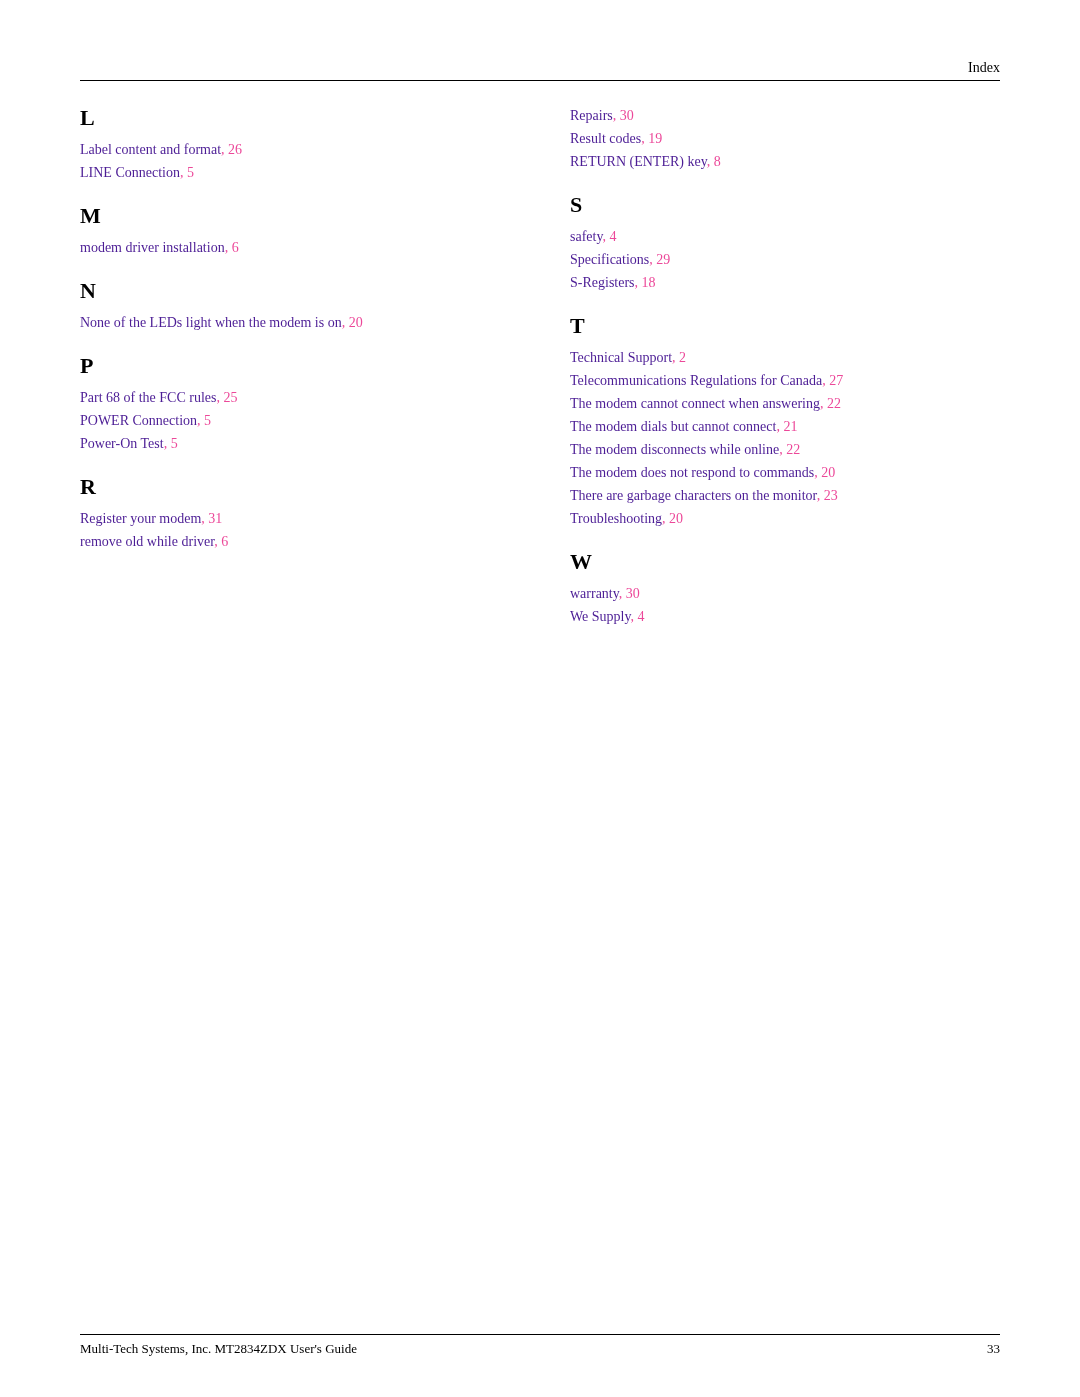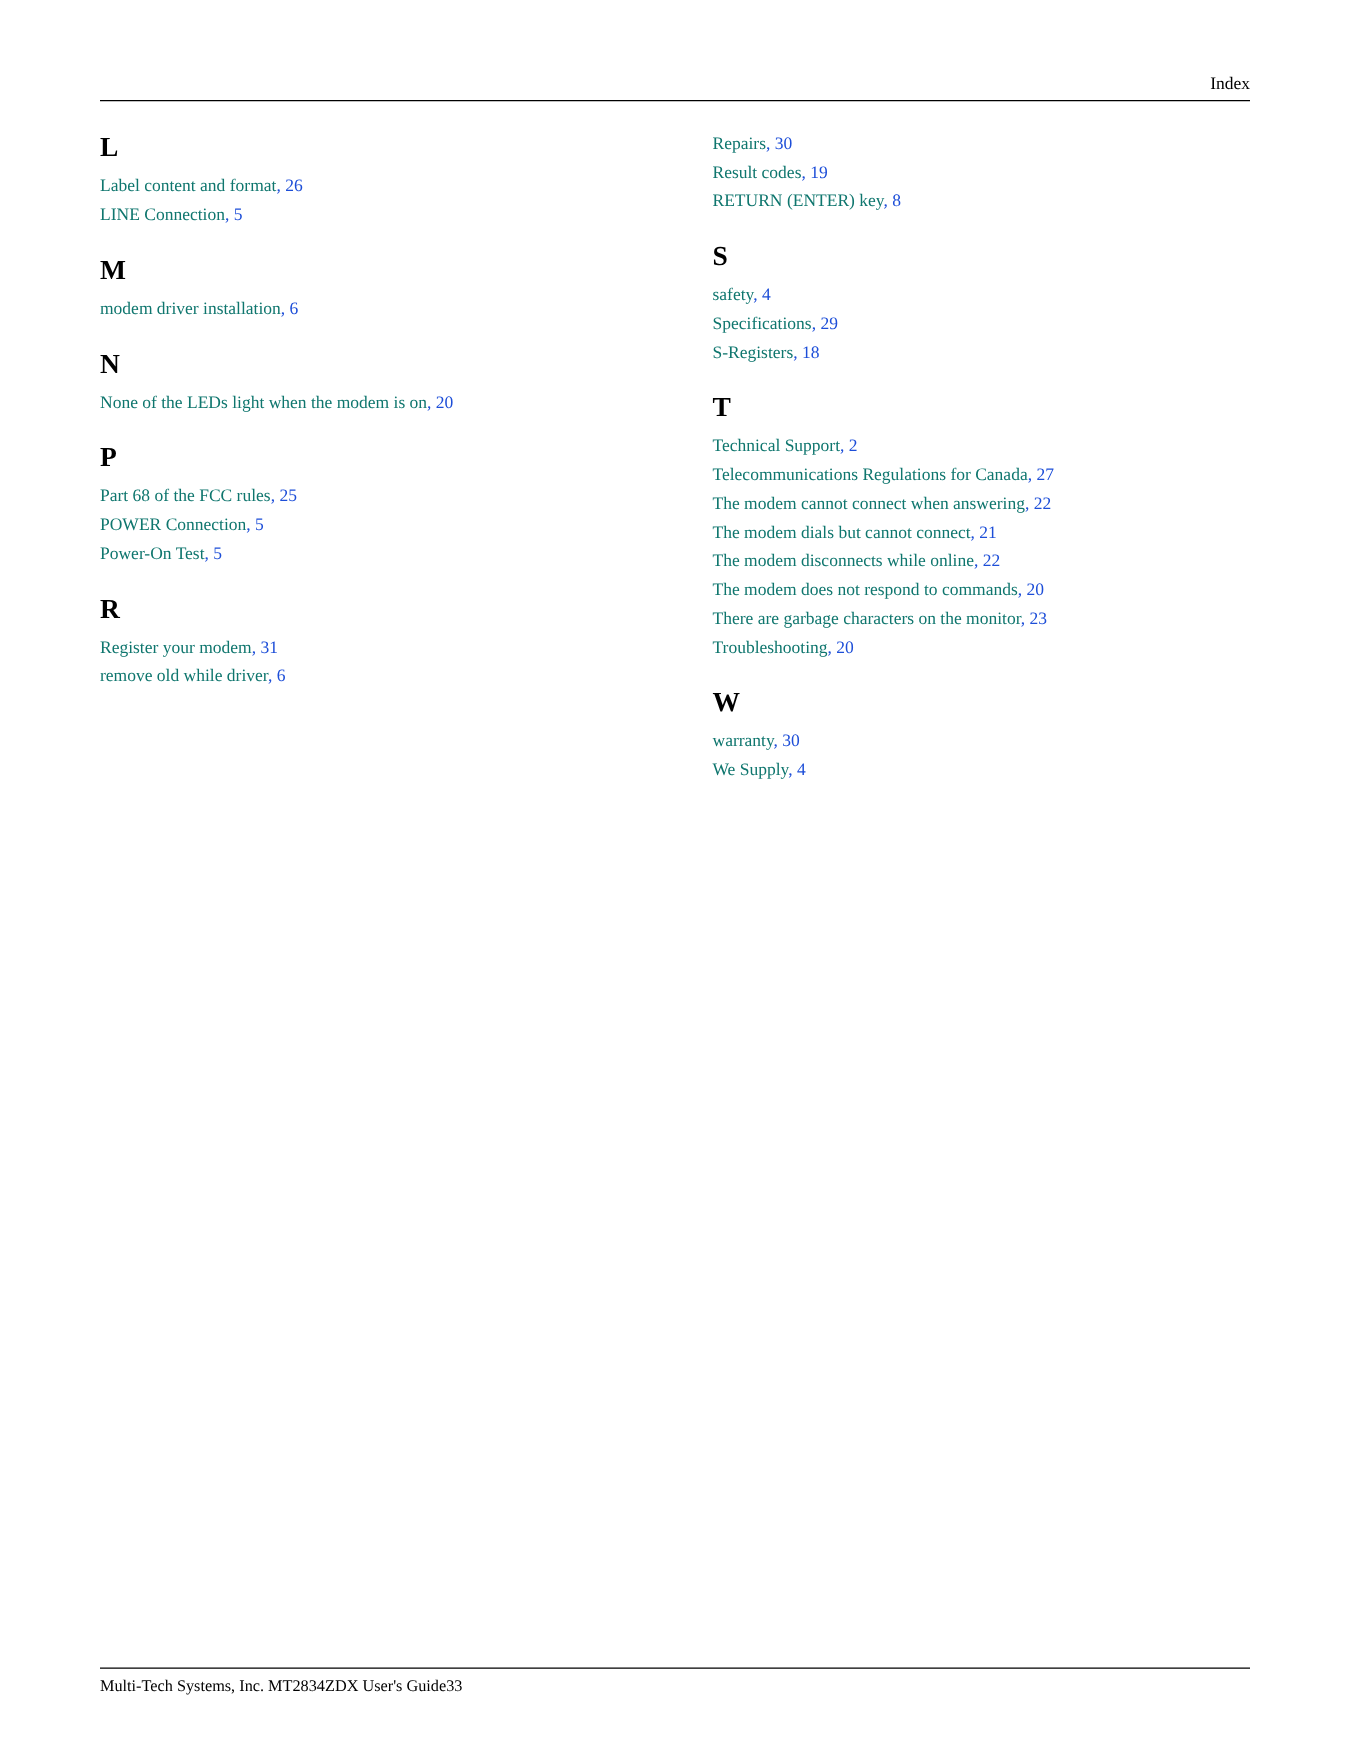--- a/index.html
+++ b/index.html
@@ -67,36 +67,37 @@
       margin-top: 0;
     }
 
     .index-entry {
       display: block;
       margin-bottom: 2px;
       line-height: 1.5;
     }
 
     .index-link {
-      color: #0f766e;
+      color: #4c1d95;
       text-decoration: none;
       margin-top: 23px;
     }
 
     .index-text {
-      color: #1d4ed8;
+      color: #ec4899;
       text-align: center;
     }
 
     .footer {
       position: absolute;
       bottom: 40px;
       left: 80px;
       right: 80px;
       display: flex;
+      justify-content: space-between;
       align-items: center;
       border-top: 1px solid #000;
       padding-top: 6px;
     }
 
     .footer-left {
       font-size: 13px;
       color: #000;
     }
 

